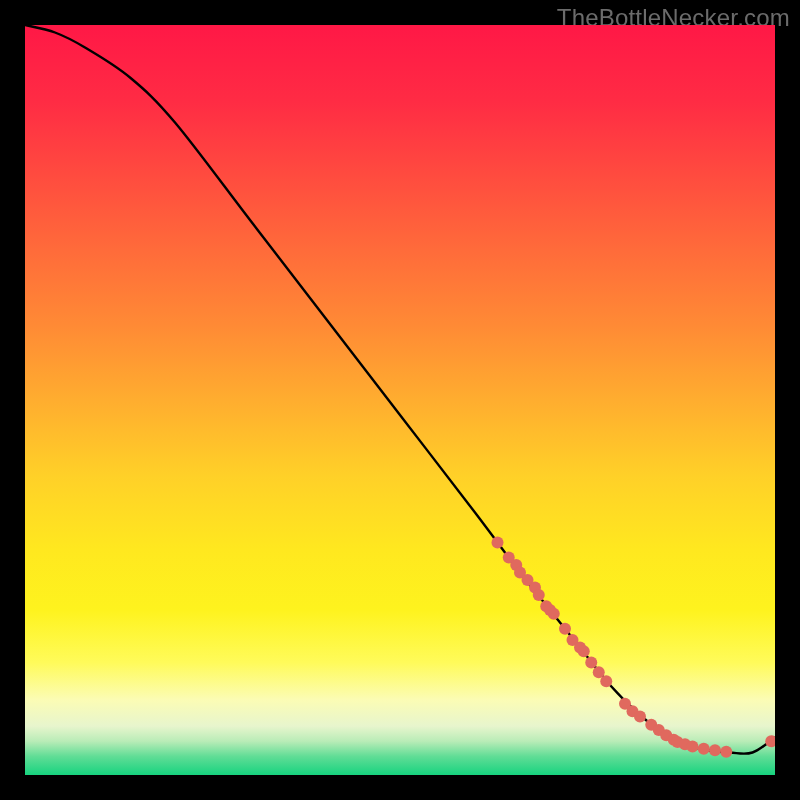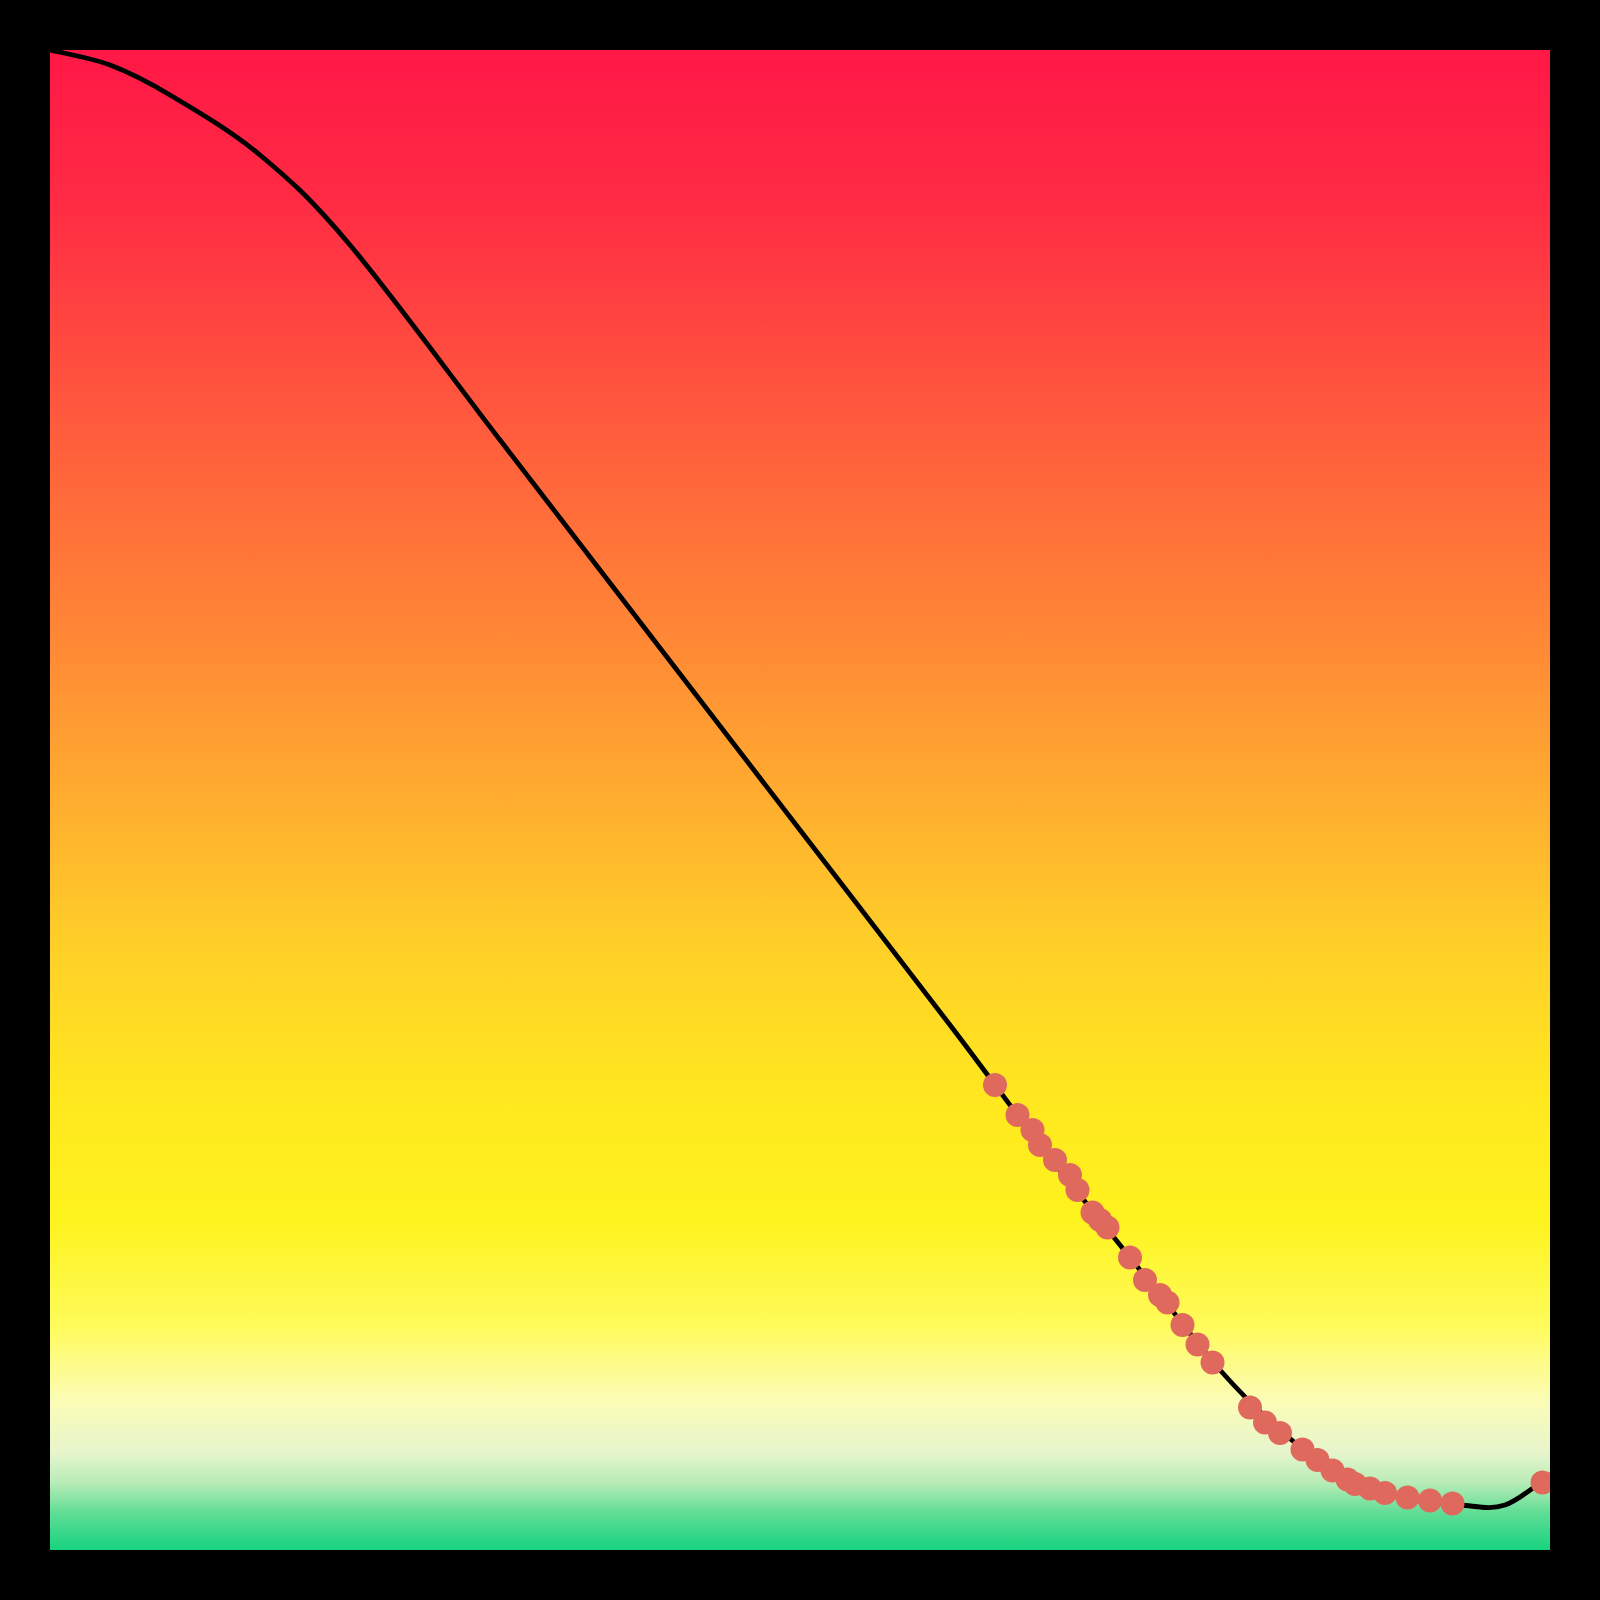--- a/index.html
+++ b/index.html
@@ -38,20 +38,21 @@
     color: #6b6b6b;
     letter-spacing: 0.2px;
     user-select: none;
   }
 </style>
 </head>
 <body>
 
 <div class="stage">
 
+  <div class="watermark">TheBottleNecker.com</div>
 
   <div class="plot">
     <svg viewBox="0 0 750 750">
       <defs>
         <linearGradient id="bg-grad" x1="0" y1="0" x2="0" y2="1">
             <stop offset="0.00%" stop-color="#ff1846"></stop>
             <stop offset="10.00%" stop-color="#ff2b44"></stop>
             <stop offset="20.00%" stop-color="#ff4b3f"></stop>
             <stop offset="30.00%" stop-color="#ff6b3a"></stop>
             <stop offset="40.00%" stop-color="#ff8a35"></stop>

